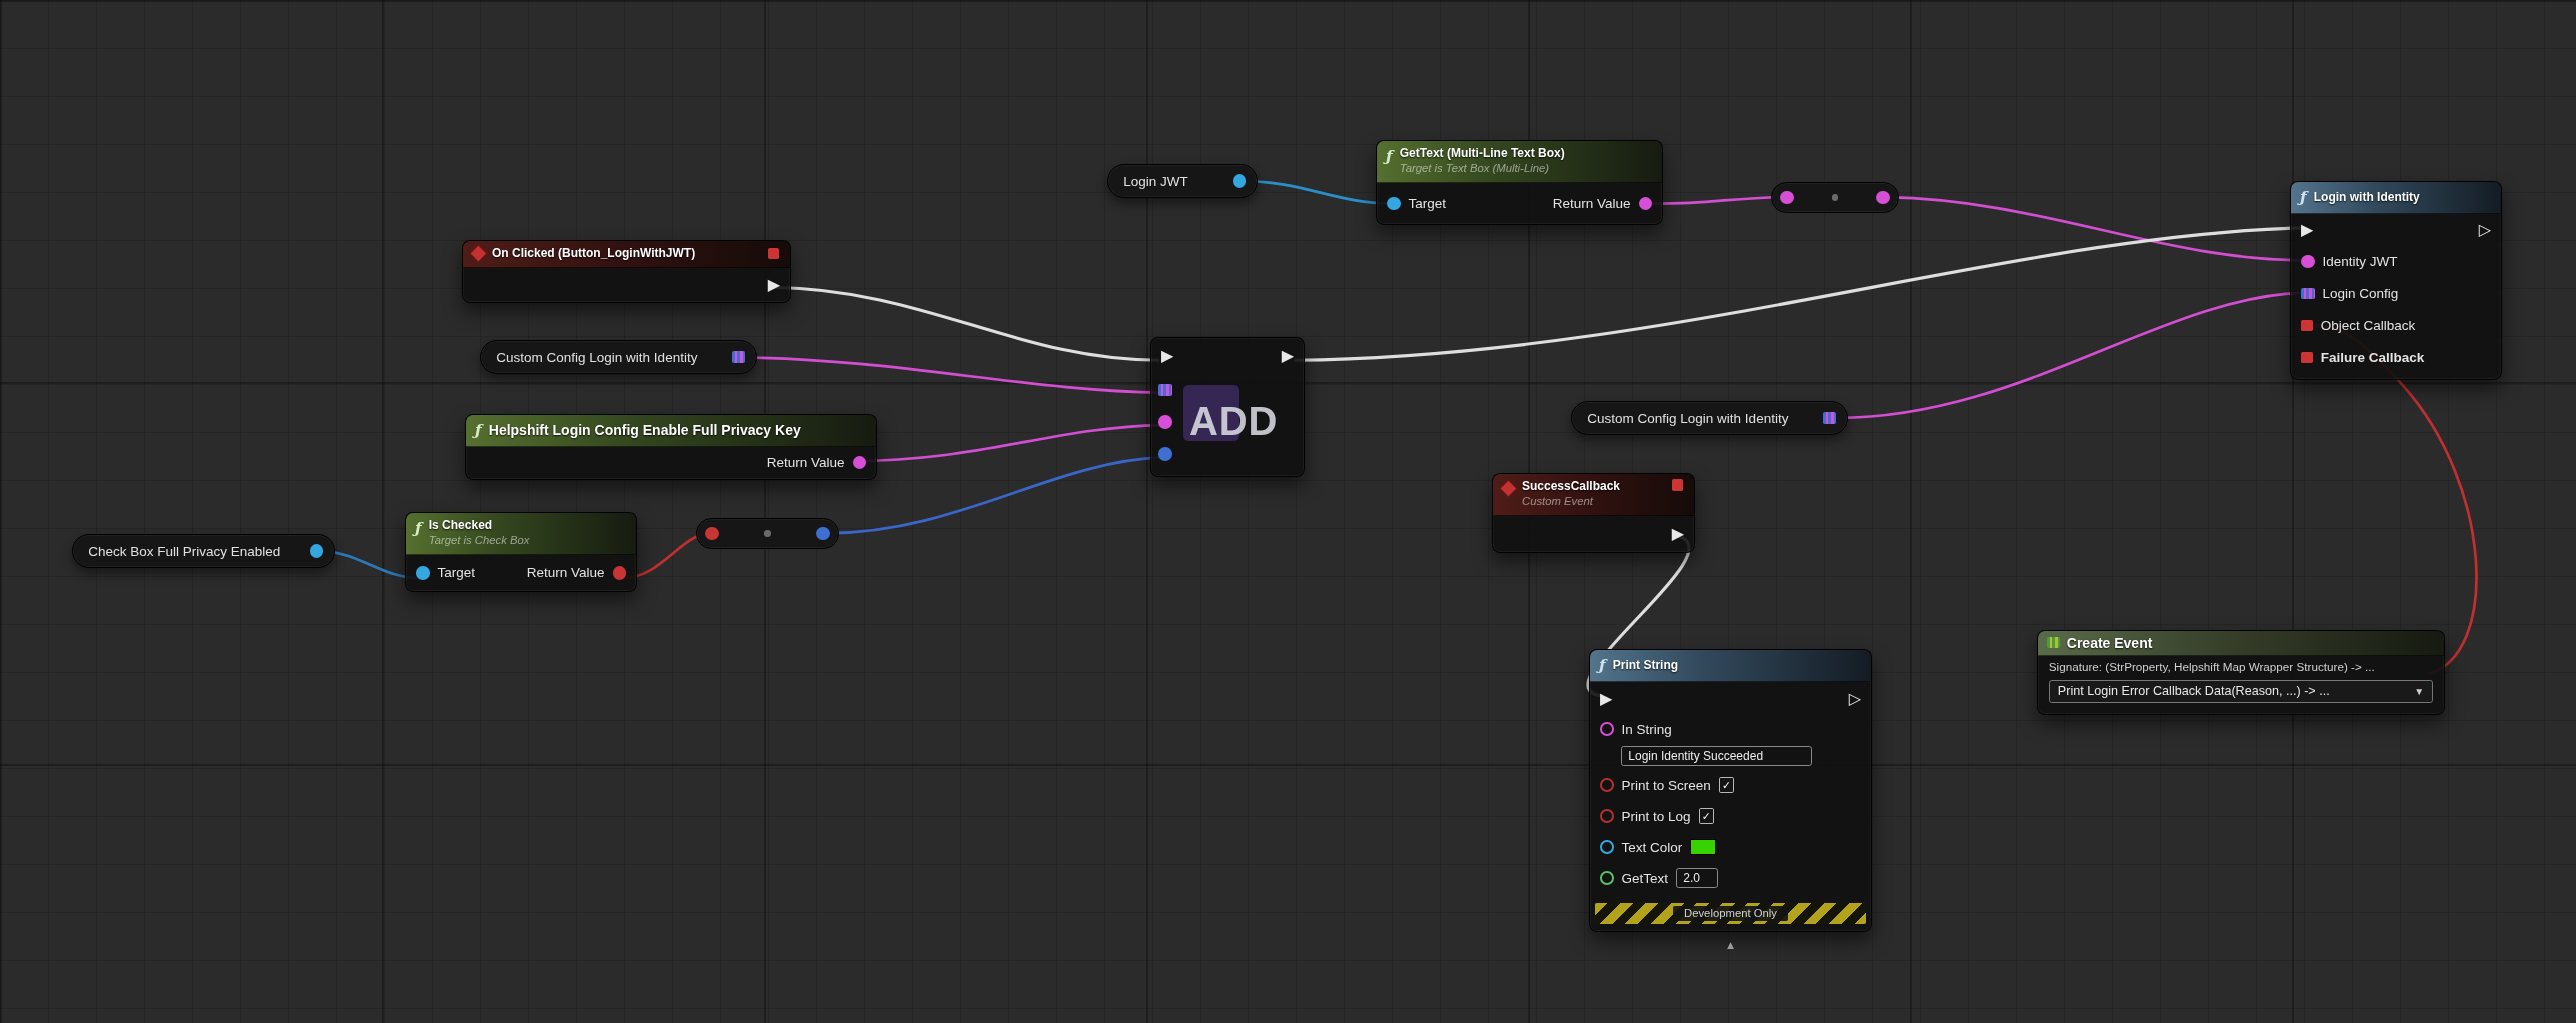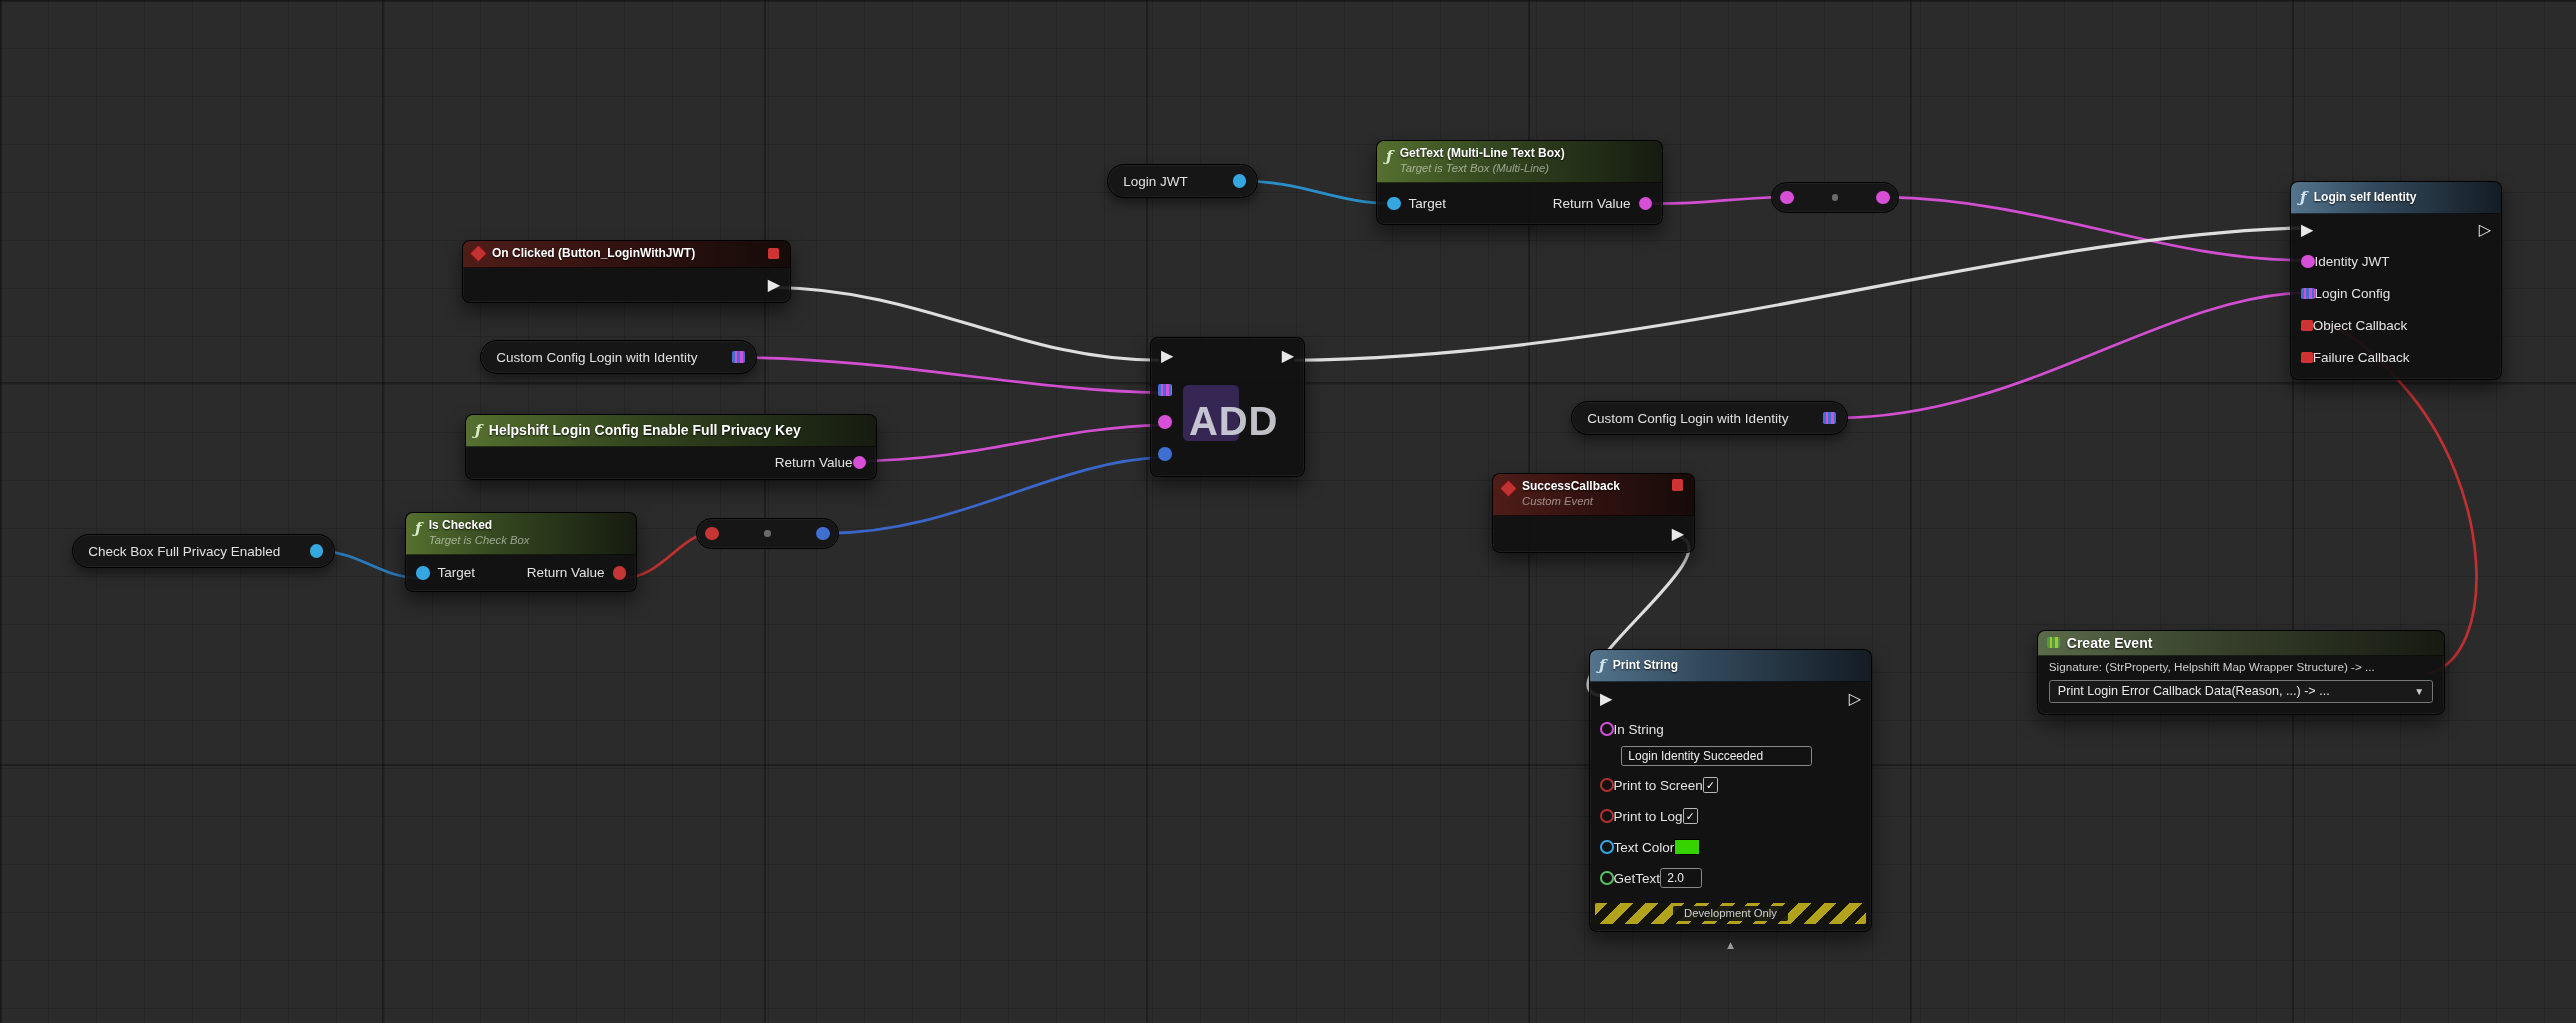--- a/index.html
+++ b/index.html
@@ -35,21 +35,21 @@
   .hdr-blue   { background:linear-gradient(90deg,#53748c 0%,#32495c 40%,#141c24 100%); }
   .hdr-red    { background:linear-gradient(90deg,#4f1d18 0%,#331210 45%,#150b09 100%); }
   .hdr-cevent { background:linear-gradient(90deg,#5a6b4a 0%,#37402b 45%,#161a11 100%); }
   .hdr-text { display:flex; flex-direction:column; line-height:1.25; min-width:0; }
   .hdr-title { font-weight:bold; font-size:12px; color:#fff; white-space:nowrap; text-shadow:0 0.9px 1.8px rgba(0,0,0,0.8); }
   .hdr-sub { font-size:11.3px; font-style:italic; color:rgba(255,255,255,0.5); white-space:nowrap; }
   .fn-icon { font-style:italic; font-weight:bold; font-size:15.3px; color:#d9ecc8; font-family:"DejaVu Serif", serif; margin-top:0.9px; }
   .event-icon { width:10.8px; height:10.8px; background:#c23232; border:1.8px solid #6d1414; transform:rotate(45deg); border-radius:1.8px; flex:0 0 auto; margin-top:2.7px; }
   .hdr-delegate { margin-left:auto; }
 
-  .row { display:flex; align-items:center; padding:0 10px; font-size:13.5px; color:#e3e3e3; }
+  .row { display:flex; align-items:center; gap:8px; padding:0 10px; font-size:13.5px; color:#e3e3e3; }
   .row-between { justify-content:space-between; }
   .row-right { justify-content:flex-end; }
   .h36 { height:32px; } .h38 { height:34px; } .h40 { height:36px; } .h30 { height:27px; } .h34 { height:31px; } .h46 { height:41px; }
 
   .exec { font-size:16px; line-height:1; color:#e8e8e8; }
   .pin-c { width:13.5px; height:13.5px; border-radius:50%; box-sizing:border-box; flex:0 0 auto; }
   .f-cyan { background:#35a7e0; } .h-cyan { border:2.3px solid #35a7e0; }
   .f-pink { background:#d64fd6; } .h-pink { border:2.3px solid #d64fd6; }
   .f-red  { background:#c73535; } .h-red  { border:2.3px solid #b23030; }
   .f-blue { background:#3f6fd0; }
@@ -149,39 +149,39 @@
 
   <div class="reroute" style="left:1771px; top:182px; width:128px;">
     <span class="pin-c f-pink"></span>
     <span class="dot"></span>
     <span class="pin-c f-pink"></span>
   </div>
 
   <div class="node" style="left:2290px; top:181px; width:210px;">
     <div class="node-header hdr-blue single">
       <span class="fn-icon" style="color:#cfe2f2;">ƒ</span>
-      <span class="hdr-title">Login self Identity</span>
+      <span class="hdr-title">Login with Identity</span>
     </div>
     <div class="row row-between h36">
       <span class="exec">▶</span>
       <span class="exec">▷</span>
     </div>
     <div class="row h36">
       <span class="pin-c f-pink"></span>
       <span>Identity JWT</span>
     </div>
     <div class="row h36">
       <span class="pin-struct"></span>
       <span>Login Config</span>
     </div>
     <div class="row h36">
       <span class="pin-sq"></span>
       <span>Object Callback</span>
     </div>
-    <div class="row h36" style="padding-bottom:5.4px;">
+    <div class="row h36" style="padding-bottom:5.4px;font-weight:bold;">
       <span class="pin-sq"></span>
       <span>Failure Callback</span>
     </div>
   </div>
 
   <div class="node" style="left:462px; top:240px; width:327px;">
     <div class="node-header hdr-red single">
       <span class="event-icon" style="margin-top:0;"></span>
       <span class="hdr-title">On Clicked (Button_LoginWithJWT)</span>
       <span class="pin-sq hdr-delegate"></span>

